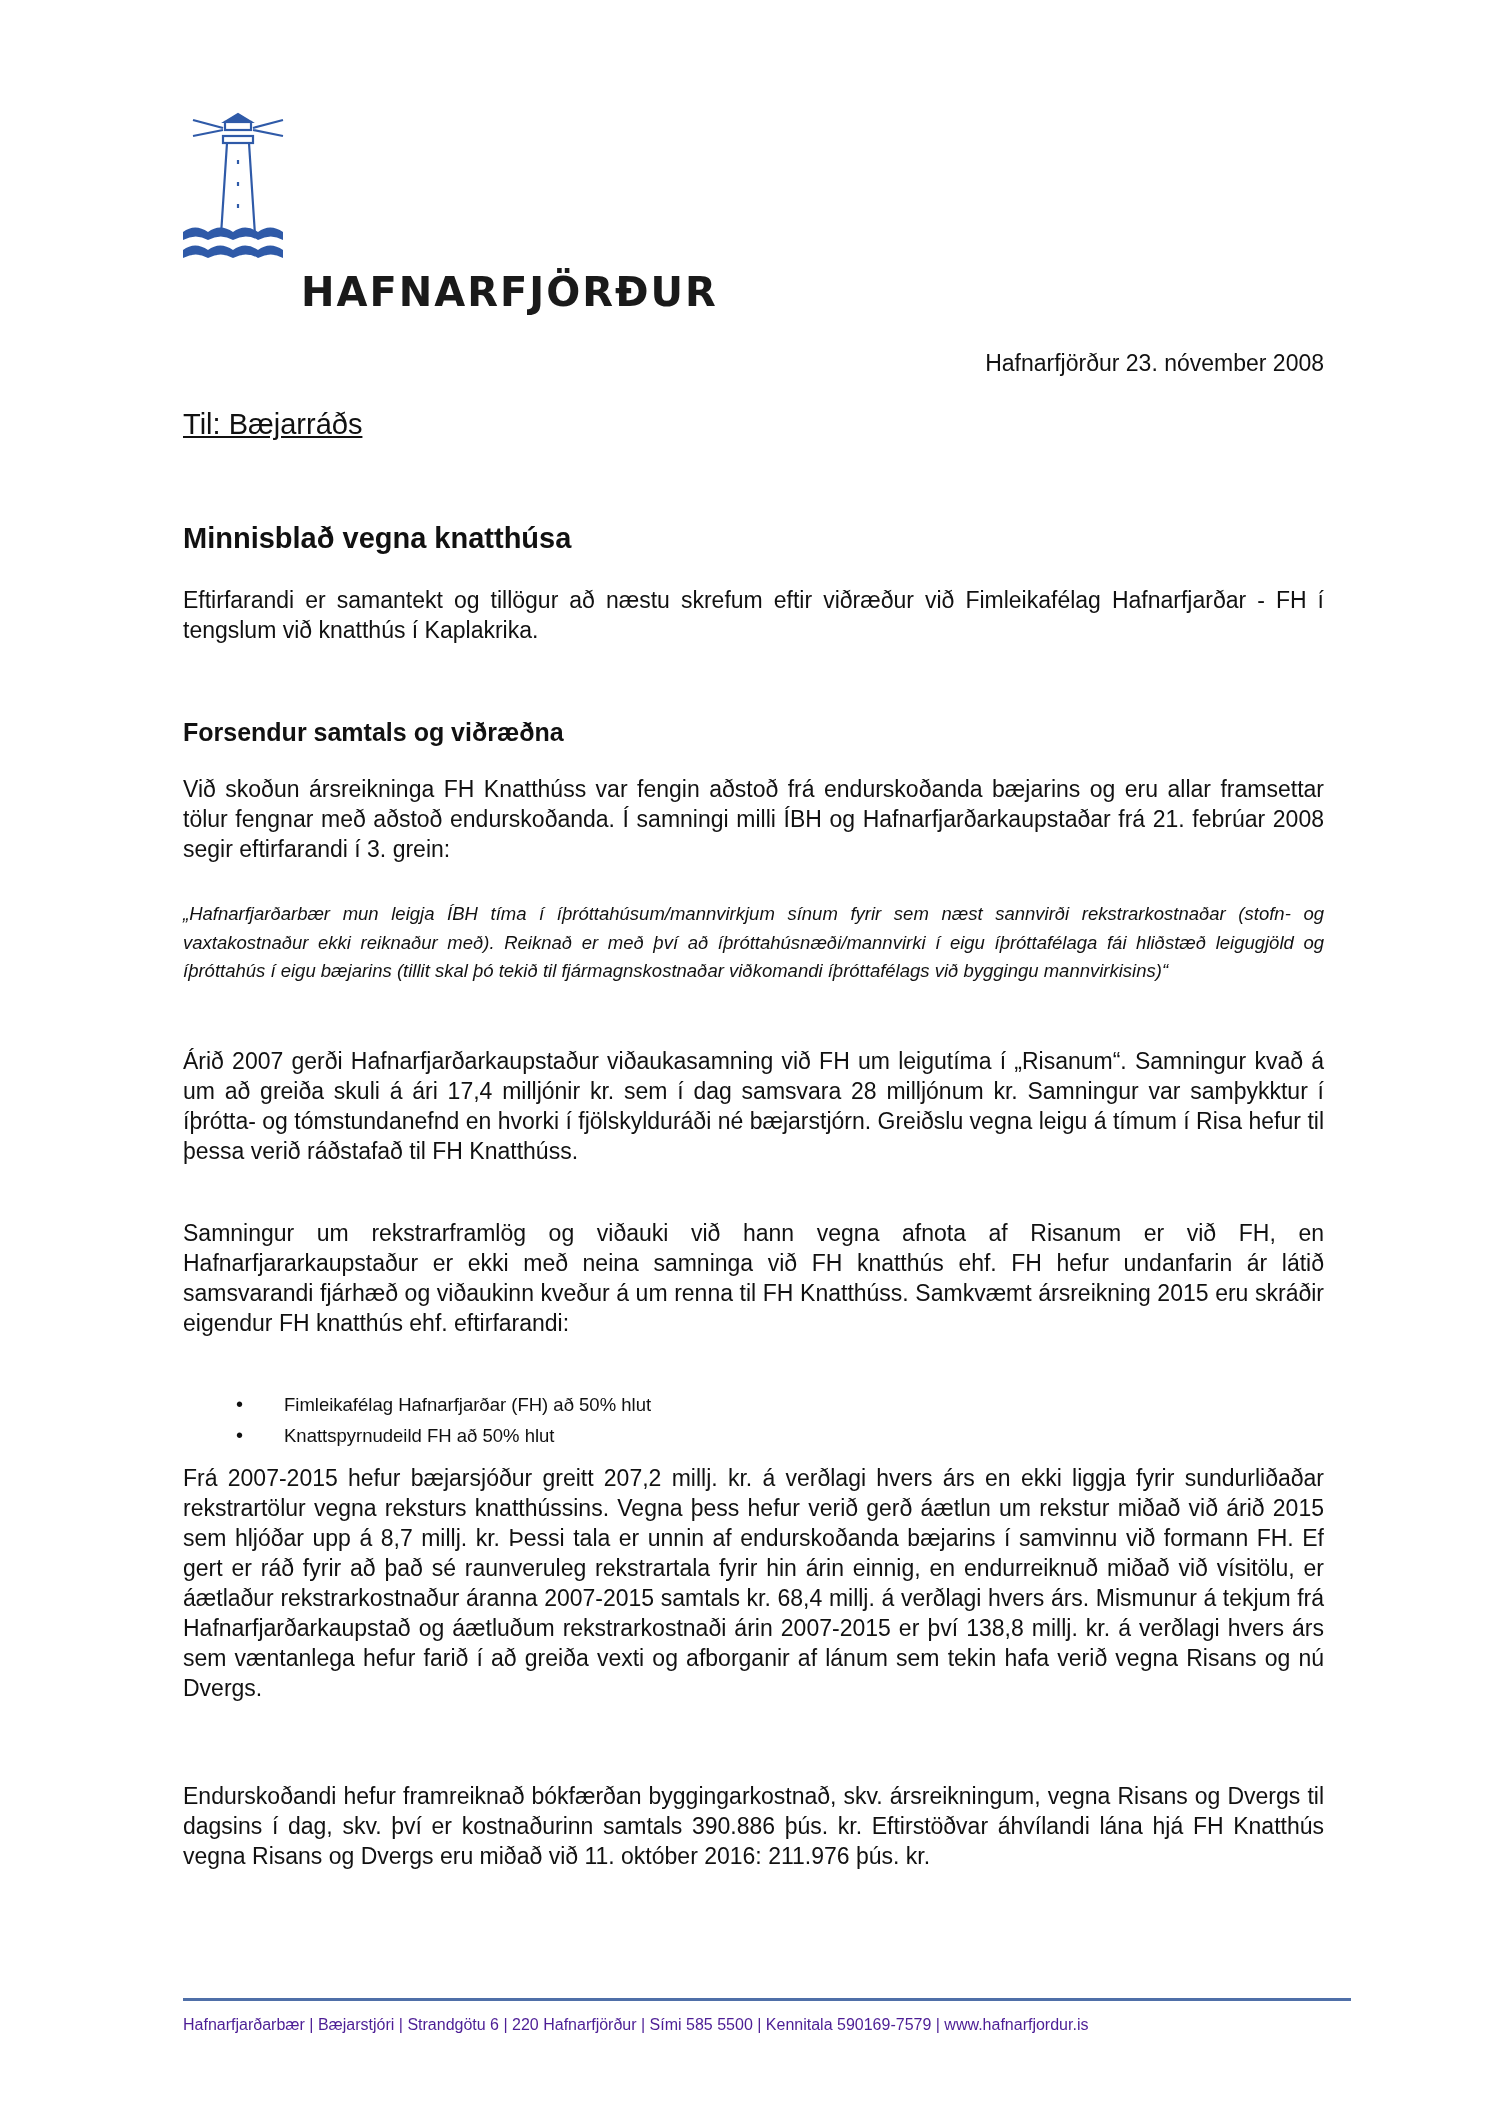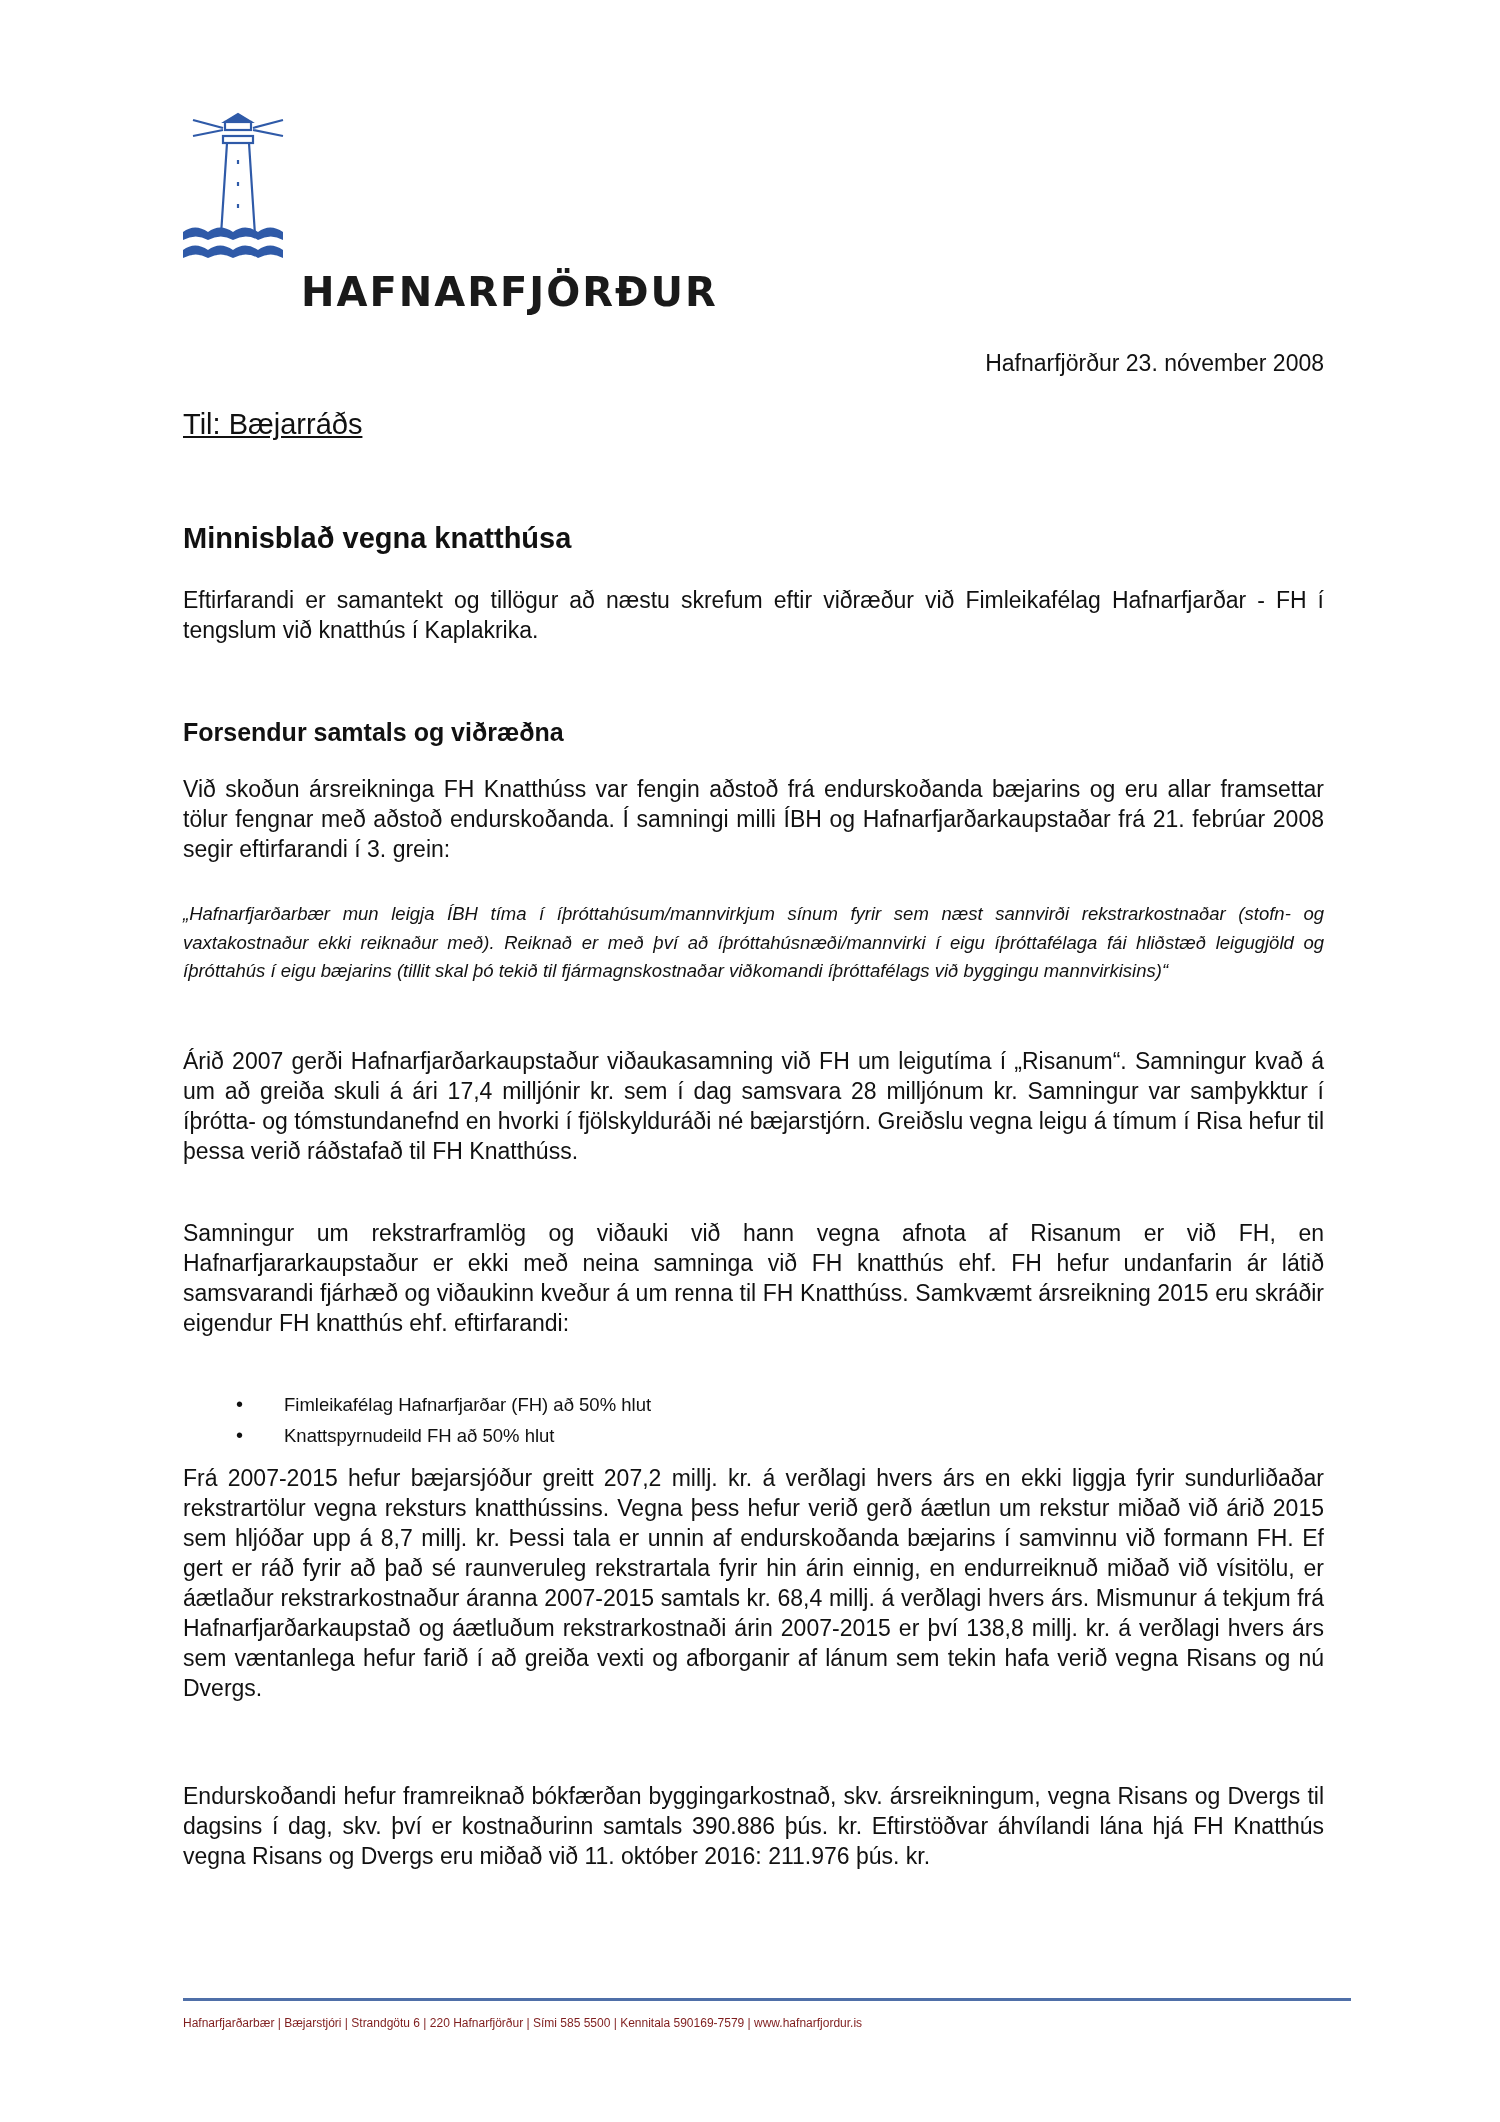--- a/index.html
+++ b/index.html
@@ -14,21 +14,21 @@
     .title { position: absolute; left: 183px; top: 522px; font-size: 29px; font-weight: bold; }
     .p { position: absolute; left: 183px; width: 1141px; font-size: 23px; line-height: 30px;
          text-align: justify; text-align-last: left; }
     .h2 { position: absolute; left: 183px; top: 718px; font-size: 25px; font-weight: bold; }
     .quote { position: absolute; left: 183px; top: 900px; width: 1141px; font-size: 18.5px; font-style: italic;
              line-height: 28.5px; text-align: justify; }
     .bullets { position: absolute; left: 232px; top: 1385px; font-size: 18.5px; line-height: 31px; margin: 4px; padding: 0; list-style: none; }
     .bullets li { position: relative; padding-left: 48px; }
     .bullets li::before { content: "\2022"; position: absolute; left: 0; top: 0; font-size: 20px; }
     .footer-rule { position: absolute; left: 183px; top: 1998px; width: 1168px; height: 3px; background: #4f6fa8; }
-    .footer { position: absolute; left: 183px; top: 2016px; font-size: 12px; color: #7f1d1d; }
+    .footer { position: absolute; left: 183px; top: 2016px; font-size: 16px; color: #4c1d95; }
   </style>
 </head>
 <body>
 
 <div class="logo">
   <svg width="110" height="170" viewBox="0 0 110 170">
     <g stroke="#2f5aa8" fill="none" stroke-width="2.2">
       <line x1="10" y1="20" x2="40" y2="28"></line>
         <line x1="10" y1="36" x2="40" y2="30"></line>
       <line x1="100" y1="20" x2="70" y2="28"></line>

